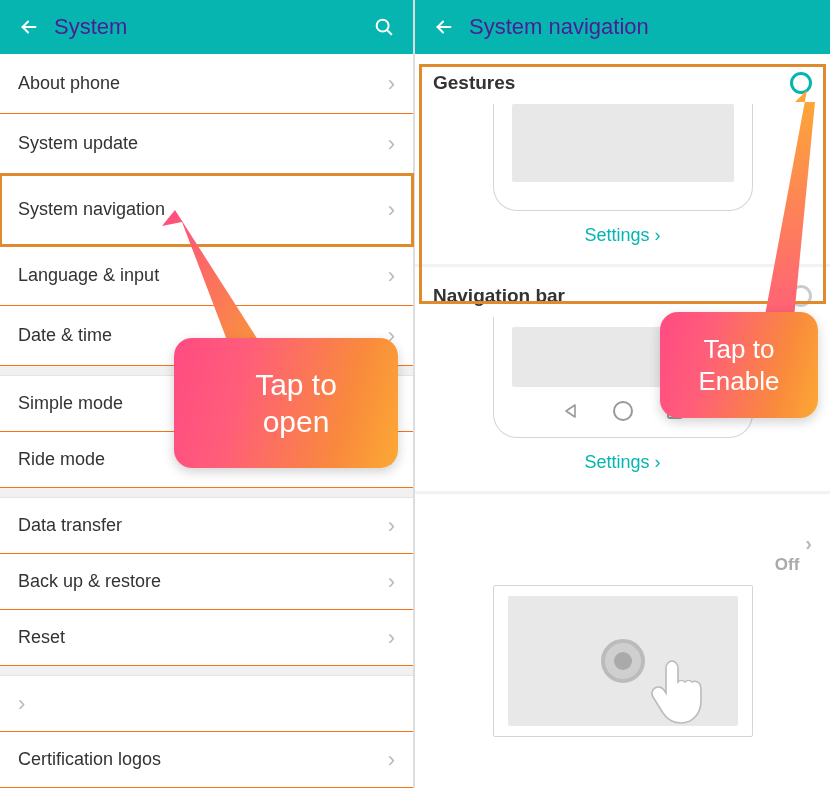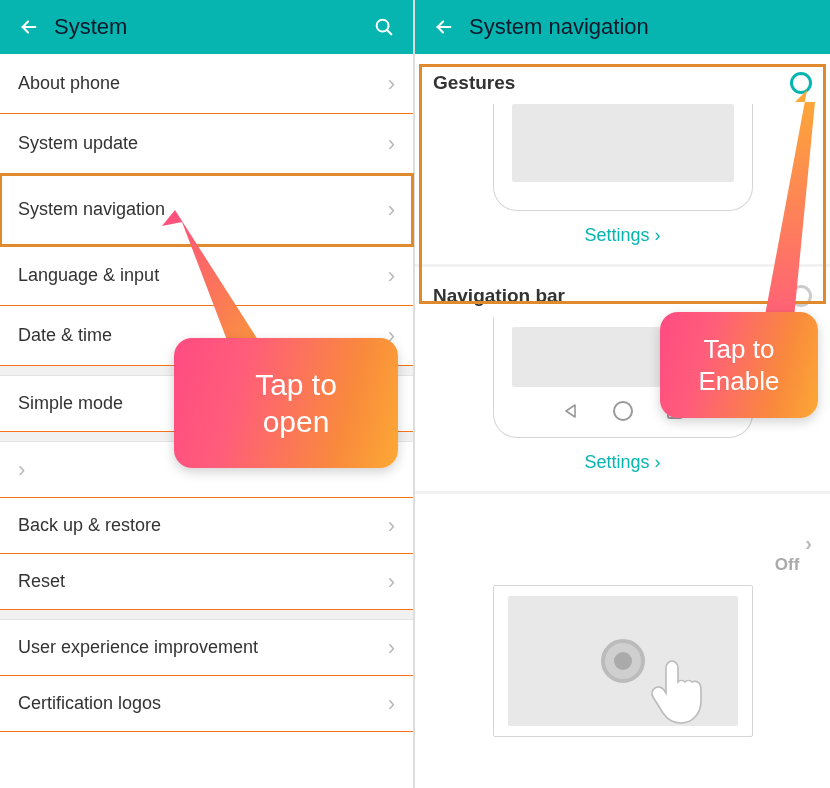--- a/index.html
+++ b/index.html
@@ -15,21 +15,21 @@
   .pane-left { width: 415px; border-right: 2px solid #ddd; }
   .pane-right { width: 415px; }
 
   
   .header {
     height: 54px;
     background: #06b5b0;
     display: flex;
     align-items: center;
     padding: 0 14px;
-    color: #0f172a;
+    color: #4c1d95;
   }
   .header .back {
     width: 30px; height: 30px;
     display: flex; align-items: center; justify-content: center;
     cursor: pointer;
   }
   .header .title {
     font-size: 22px;
     font-weight: 400;
     margin-left: 10px;
@@ -251,39 +251,43 @@
     <span class="label">Date &amp; time</span>
     <span class="chev">›</span>
   </div>
 
   <div class="gap"></div>
 
   <div class="row thin-row">
     <span class="label">Simple mode</span>
     <span class="chev">›</span>
   </div>
+  <div class="row thin-row">
+    <span class="label">Ride mode</span>
+    <span class="chev">›</span>
+  </div>
 
   <div class="gap"></div>
 
   <div class="row thin-row">
+    <span class="label">Data transfer</span>
     <span class="chev">›</span>
   </div>
   <div class="row thin-row">
     <span class="label">Back up &amp; restore</span>
     <span class="chev">›</span>
   </div>
   <div class="row thin-row">
     <span class="label">Reset</span>
     <span class="chev">›</span>
   </div>
 
   <div class="gap"></div>
 
   <div class="row thin-row">
-    <span class="label">User experience improvement</span>
     <span class="chev">›</span>
   </div>
   <div class="row thin-row">
     <span class="label">Certification logos</span>
     <span class="chev">›</span>
   </div>
 
   <svg class="pointer" style="top:208px;left:160px" width="140" height="160" viewBox="0 0 140 160">
     <defs>
       <linearGradient id="g1" x1="0" y1="0" x2="1" y2="1">

